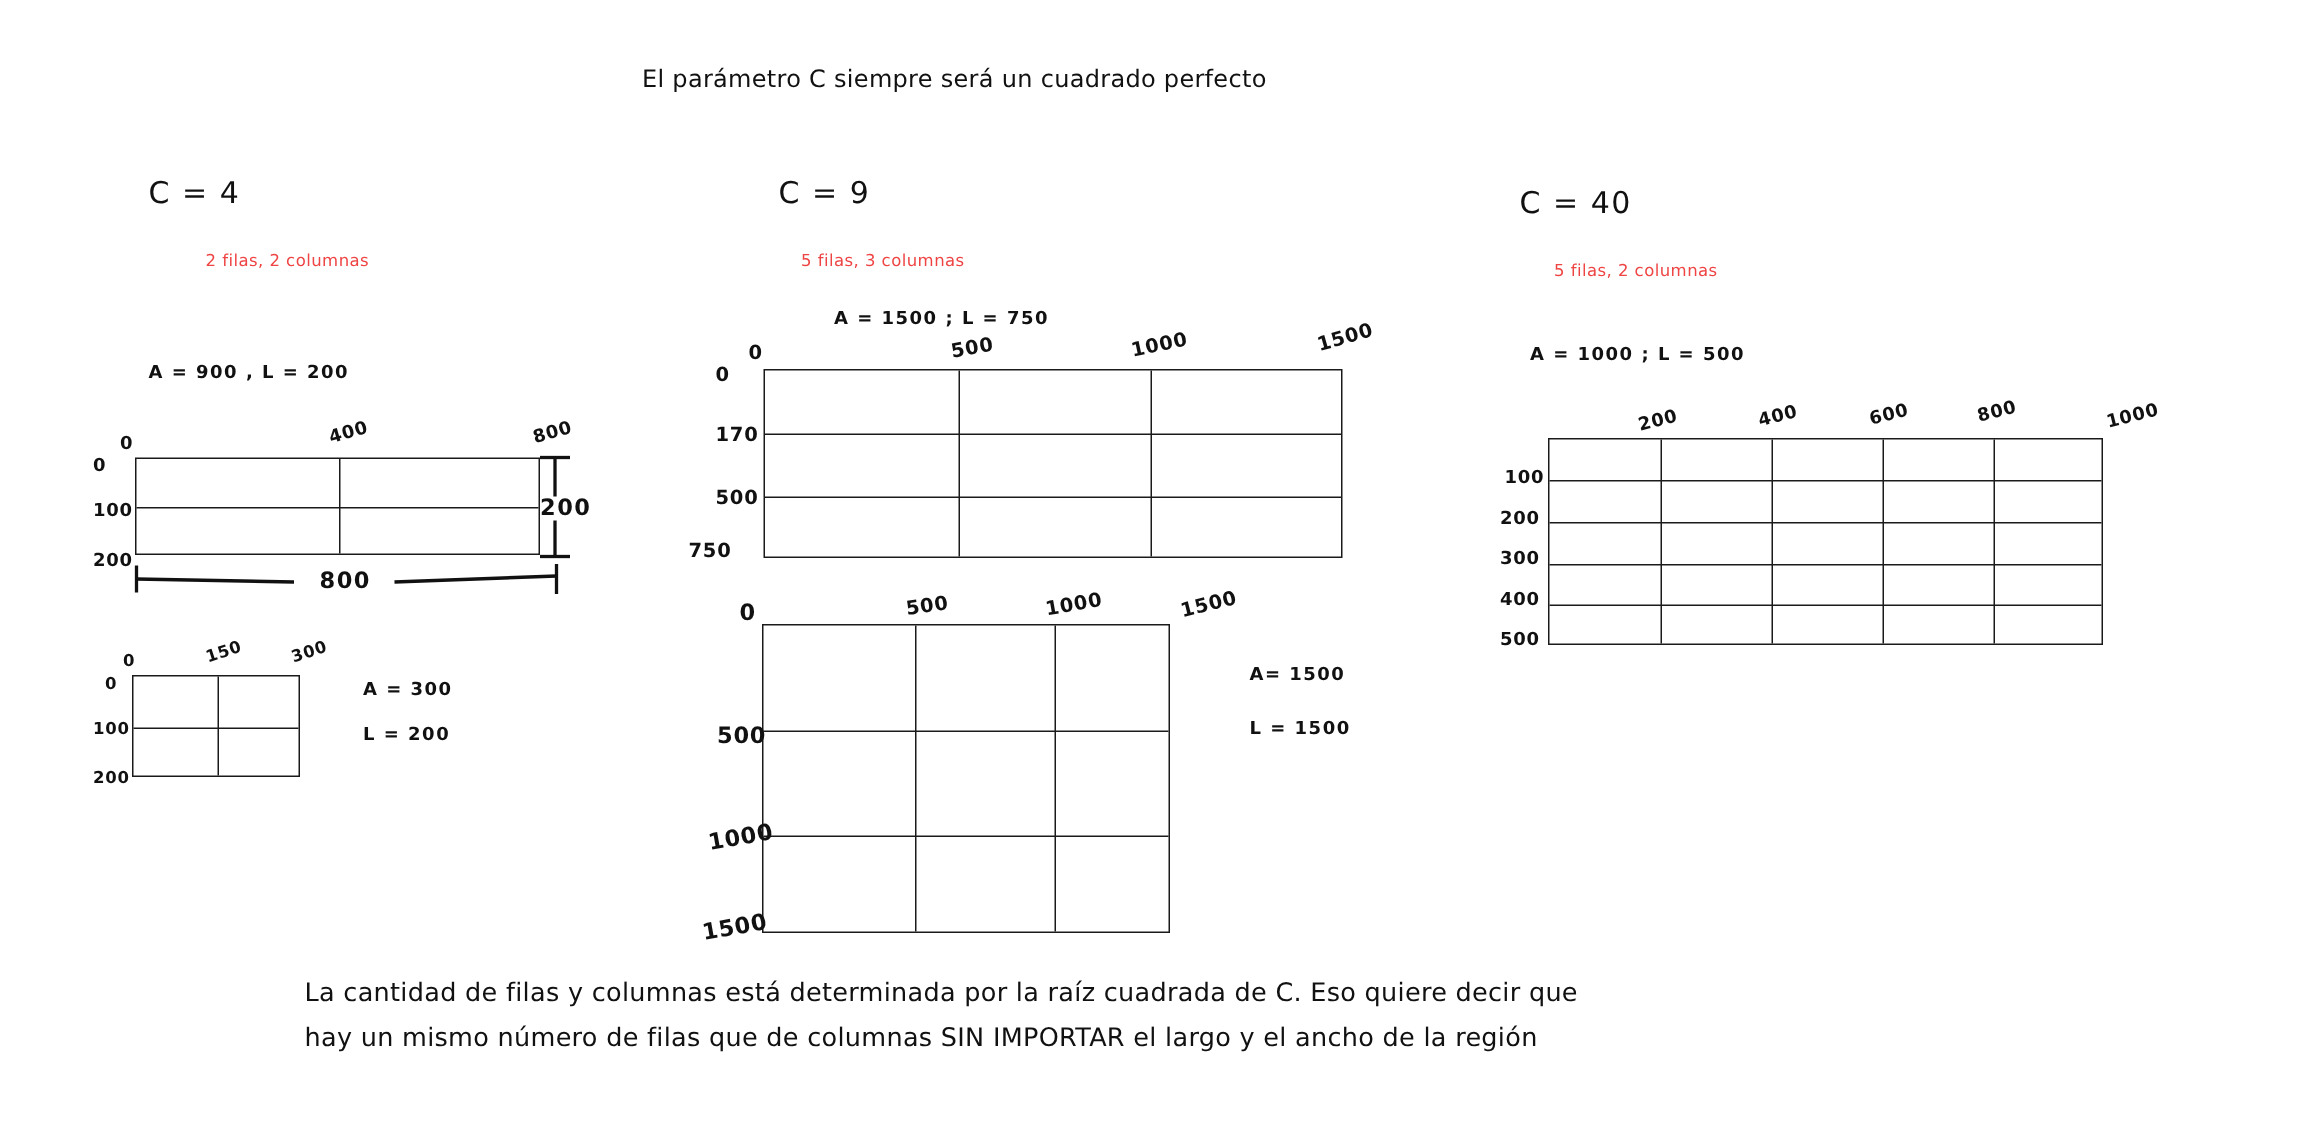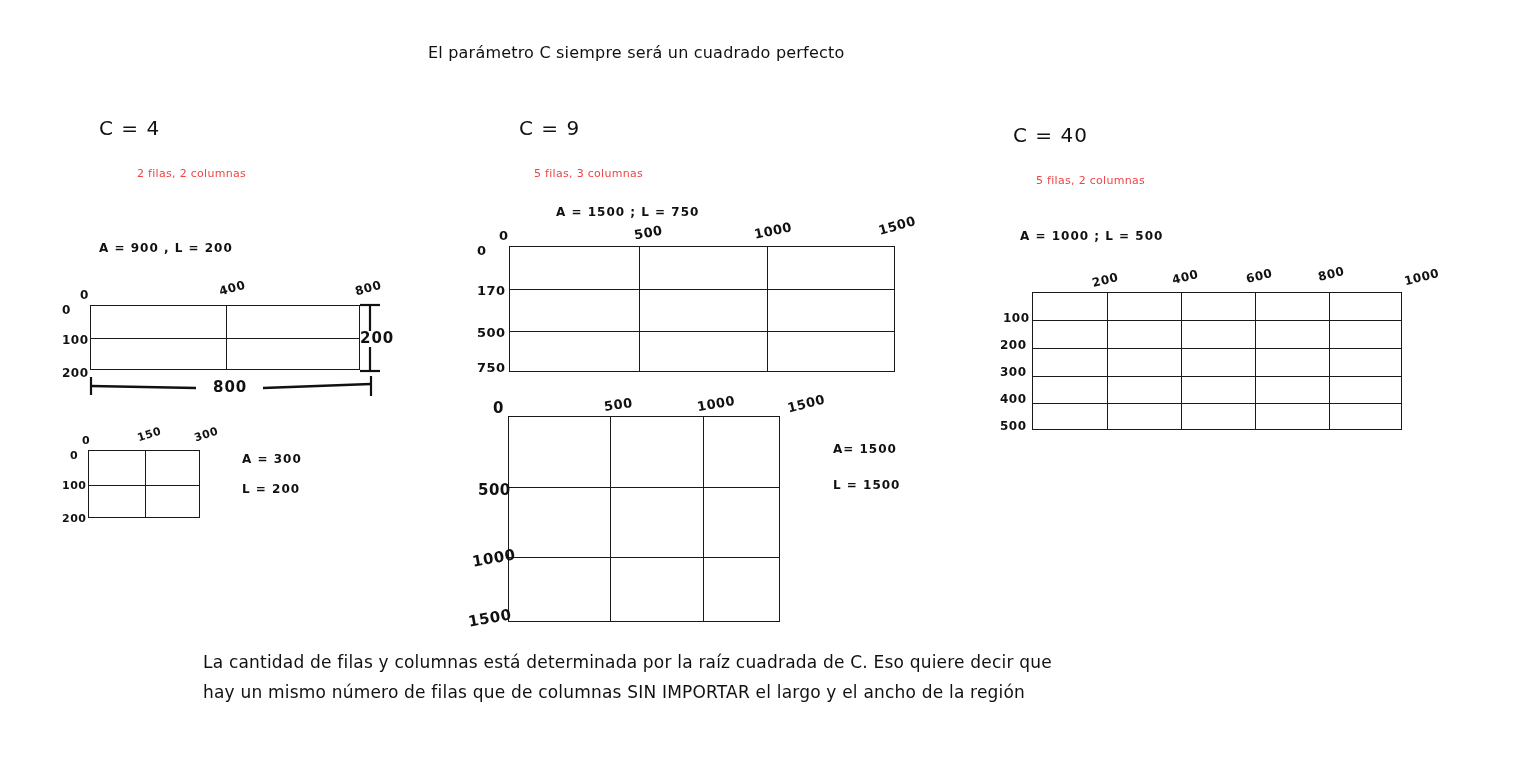--- a/index.html
+++ b/index.html
@@ -102,21 +102,21 @@
   <div class="gl-h" style="top:42px;"></div>
   <div class="gl-h" style="top:84px;"></div>
 </div>
 <div class="abs tick-lg hand" style="left:499px;top:228px;">0</div>
 <div class="abs tick-lg hand" style="left:634px;top:225px;transform:rotate(-10deg);">500</div>
 <div class="abs tick-lg hand" style="left:754px;top:223px;transform:rotate(-12deg);">1000</div>
 <div class="abs tick-lg hand" style="left:878px;top:218px;transform:rotate(-16deg);">1500</div>
 <div class="abs tick-lg hand" style="left:477px;top:243px;">0</div>
 <div class="abs tick-lg hand" style="left:477px;top:283px;">170</div>
 <div class="abs tick-lg hand" style="left:477px;top:325px;">500</div>
-<div class="abs tick-lg hand" style="left:477px;top:360px;text-align:center;">750</div>
+<div class="abs tick-lg hand" style="left:459px;top:360px;text-align:center;">750</div>
 
 <div class="grid" style="left:508px;top:416px;width:272px;height:206px;">
   <div class="gl-v" style="left:101px;"></div>
   <div class="gl-v" style="left:194px;"></div>
   <div class="gl-h" style="top:70px;"></div>
   <div class="gl-h" style="top:140px;"></div>
 </div>
 <div class="abs tick-lg hand" style="left:493px;top:399px;font-size:15px;">0</div>
 <div class="abs tick-lg hand" style="left:604px;top:397px;transform:rotate(-8deg);">500</div>
 <div class="abs tick-lg hand" style="left:697px;top:396px;transform:rotate(-10deg);">1000</div>

